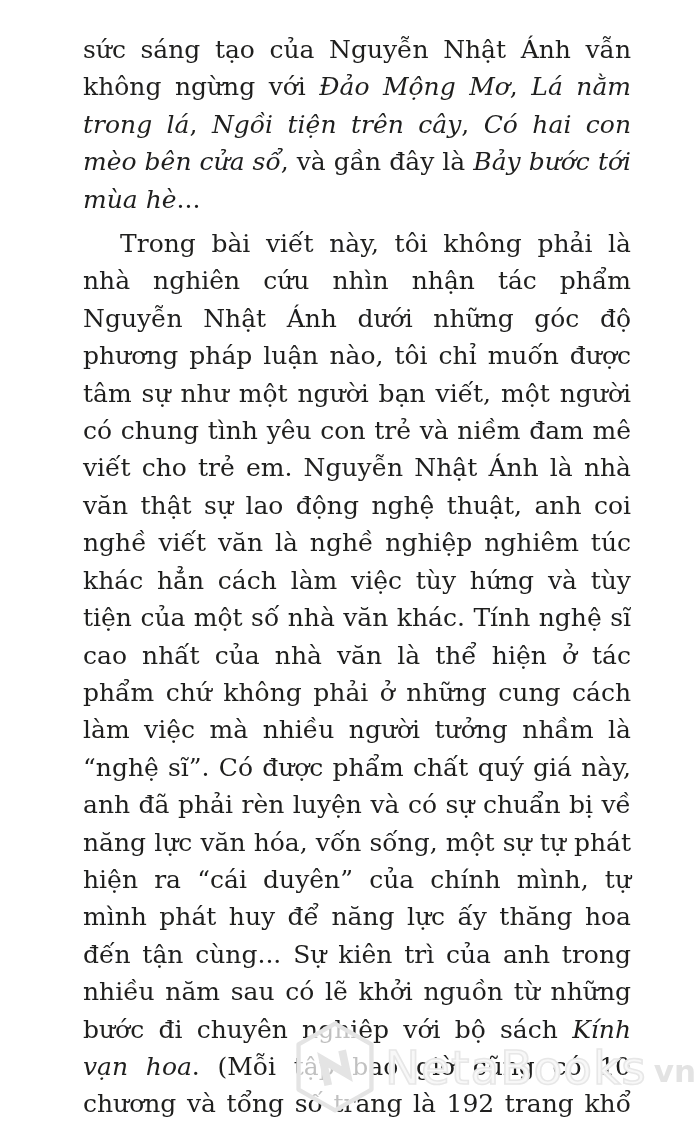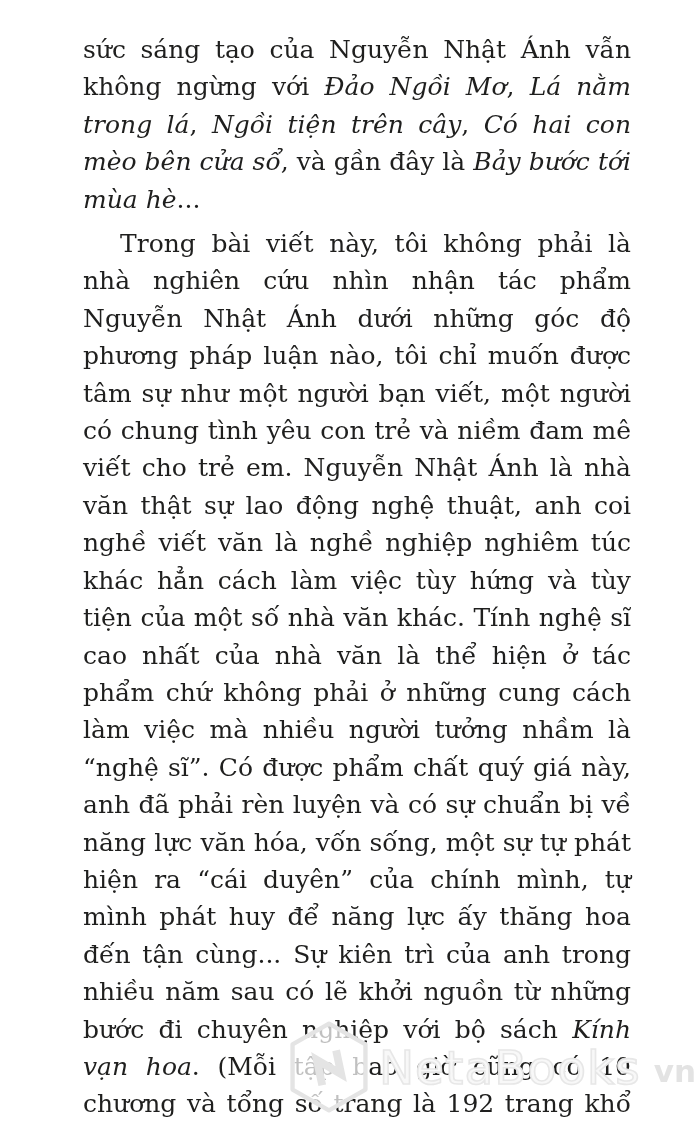--- a/index.html
+++ b/index.html
@@ -57,31 +57,31 @@
     letter-spacing: 1px;
     color: rgba(255,255,255,0.55);
     -webkit-text-stroke: 1.6px #e7e7e7;
     text-shadow: 0 0 1px #efefef;
   }
   .wm-tld {
     font-family: "DejaVu Sans", "Liberation Sans", sans-serif;
     font-size: 31px;
     font-weight: bold;
     color: #e3e3e3;
-    margin-left: 13px;
+    margin-left: 7px;
     position: relative; top: 4px;
   }
 </style>
 </head>
 <body>
 
 <div class="page">
 
   <main class="text-block" id="text-block">
-      <p class="para"><span>sức sáng tạo của Nguyễn Nhật Ánh vẫn không ngừng với </span><span class="it">Đảo Ngồi Mơ</span><span>, </span><span class="it">Lá nằm trong lá</span><span>, </span><span class="it">Ngồi tiện trên cây</span><span>, </span><span class="it">Có hai con mèo bên cửa sổ</span><span>, và gần đây là </span><span class="it">Bảy bước tới mùa hè</span><span>...</span></p>
+      <p class="para"><span>sức sáng tạo của Nguyễn Nhật Ánh vẫn không ngừng với </span><span class="it">Đảo Mộng Mơ</span><span>, </span><span class="it">Lá nằm trong lá</span><span>, </span><span class="it">Ngồi tiện trên cây</span><span>, </span><span class="it">Có hai con mèo bên cửa sổ</span><span>, và gần đây là </span><span class="it">Bảy bước tới mùa hè</span><span>...</span></p>
       <p class="para indent"><span>Trong bài viết này, tôi không phải là nhà nghiên cứu nhìn nhận tác phẩm Nguyễn Nhật Ánh dưới những góc độ phương pháp luận nào, tôi chỉ muốn được tâm sự như một người bạn viết, một người có chung tình yêu con trẻ và niềm đam mê viết cho trẻ em. Nguyễn Nhật Ánh là nhà văn thật sự lao động nghệ thuật, anh coi nghề viết văn là nghề nghiệp nghiêm túc khác hẳn cách làm việc tùy hứng và tùy tiện của một số nhà văn khác. Tính nghệ sĩ cao nhất của nhà văn là thể hiện ở tác phẩm chứ không phải ở những cung cách làm việc mà nhiều người tưởng nhầm là “nghệ sĩ”. Có được phẩm chất quý giá này, anh đã phải rèn luyện và có sự chuẩn bị về năng lực văn hóa, vốn sống, một sự tự phát hiện ra “cái duyên” của chính mình, tự mình phát huy để năng lực ấy thăng hoa đến tận cùng... Sự kiên trì của anh trong nhiều năm sau có lẽ khởi nguồn từ những bước đi chuyên nghiệp với bộ sách </span><span class="it">Kính vạn hoa</span><span>. (Mỗi tập bao giờ cũng có 10 chương và tổng số trang là 192 trang khổ 10,2 x 15,2 cm). Nguyễn Nhật Ánh có lần đã tâm sự với tôi: “Có lúc tôi ngồi vào trước máy tính mà không nghĩ ra chuyện gì, nhưng cứ ngồi tập trung suy nghĩ thế rồi cảm hứng lại kéo tới...”</span></p>
     </main>
 
 
   <div class="watermark">
     <svg class="wm-logo" width="88" height="92" viewBox="0 0 100 106" aria-hidden="true">
       <polygon points="50,3 92,27 92,79 50,103 8,79 8,27" fill="rgba(255,255,255,0.72)" stroke="#e4e4e4" stroke-width="5" stroke-linejoin="round"></polygon>
       <g transform="rotate(-12 50 53)">
         <path d="M38 72 V42 L62 64 V36" fill="none" stroke="#e4e4e4" stroke-width="9" stroke-linejoin="miter"></path>
       </g>

